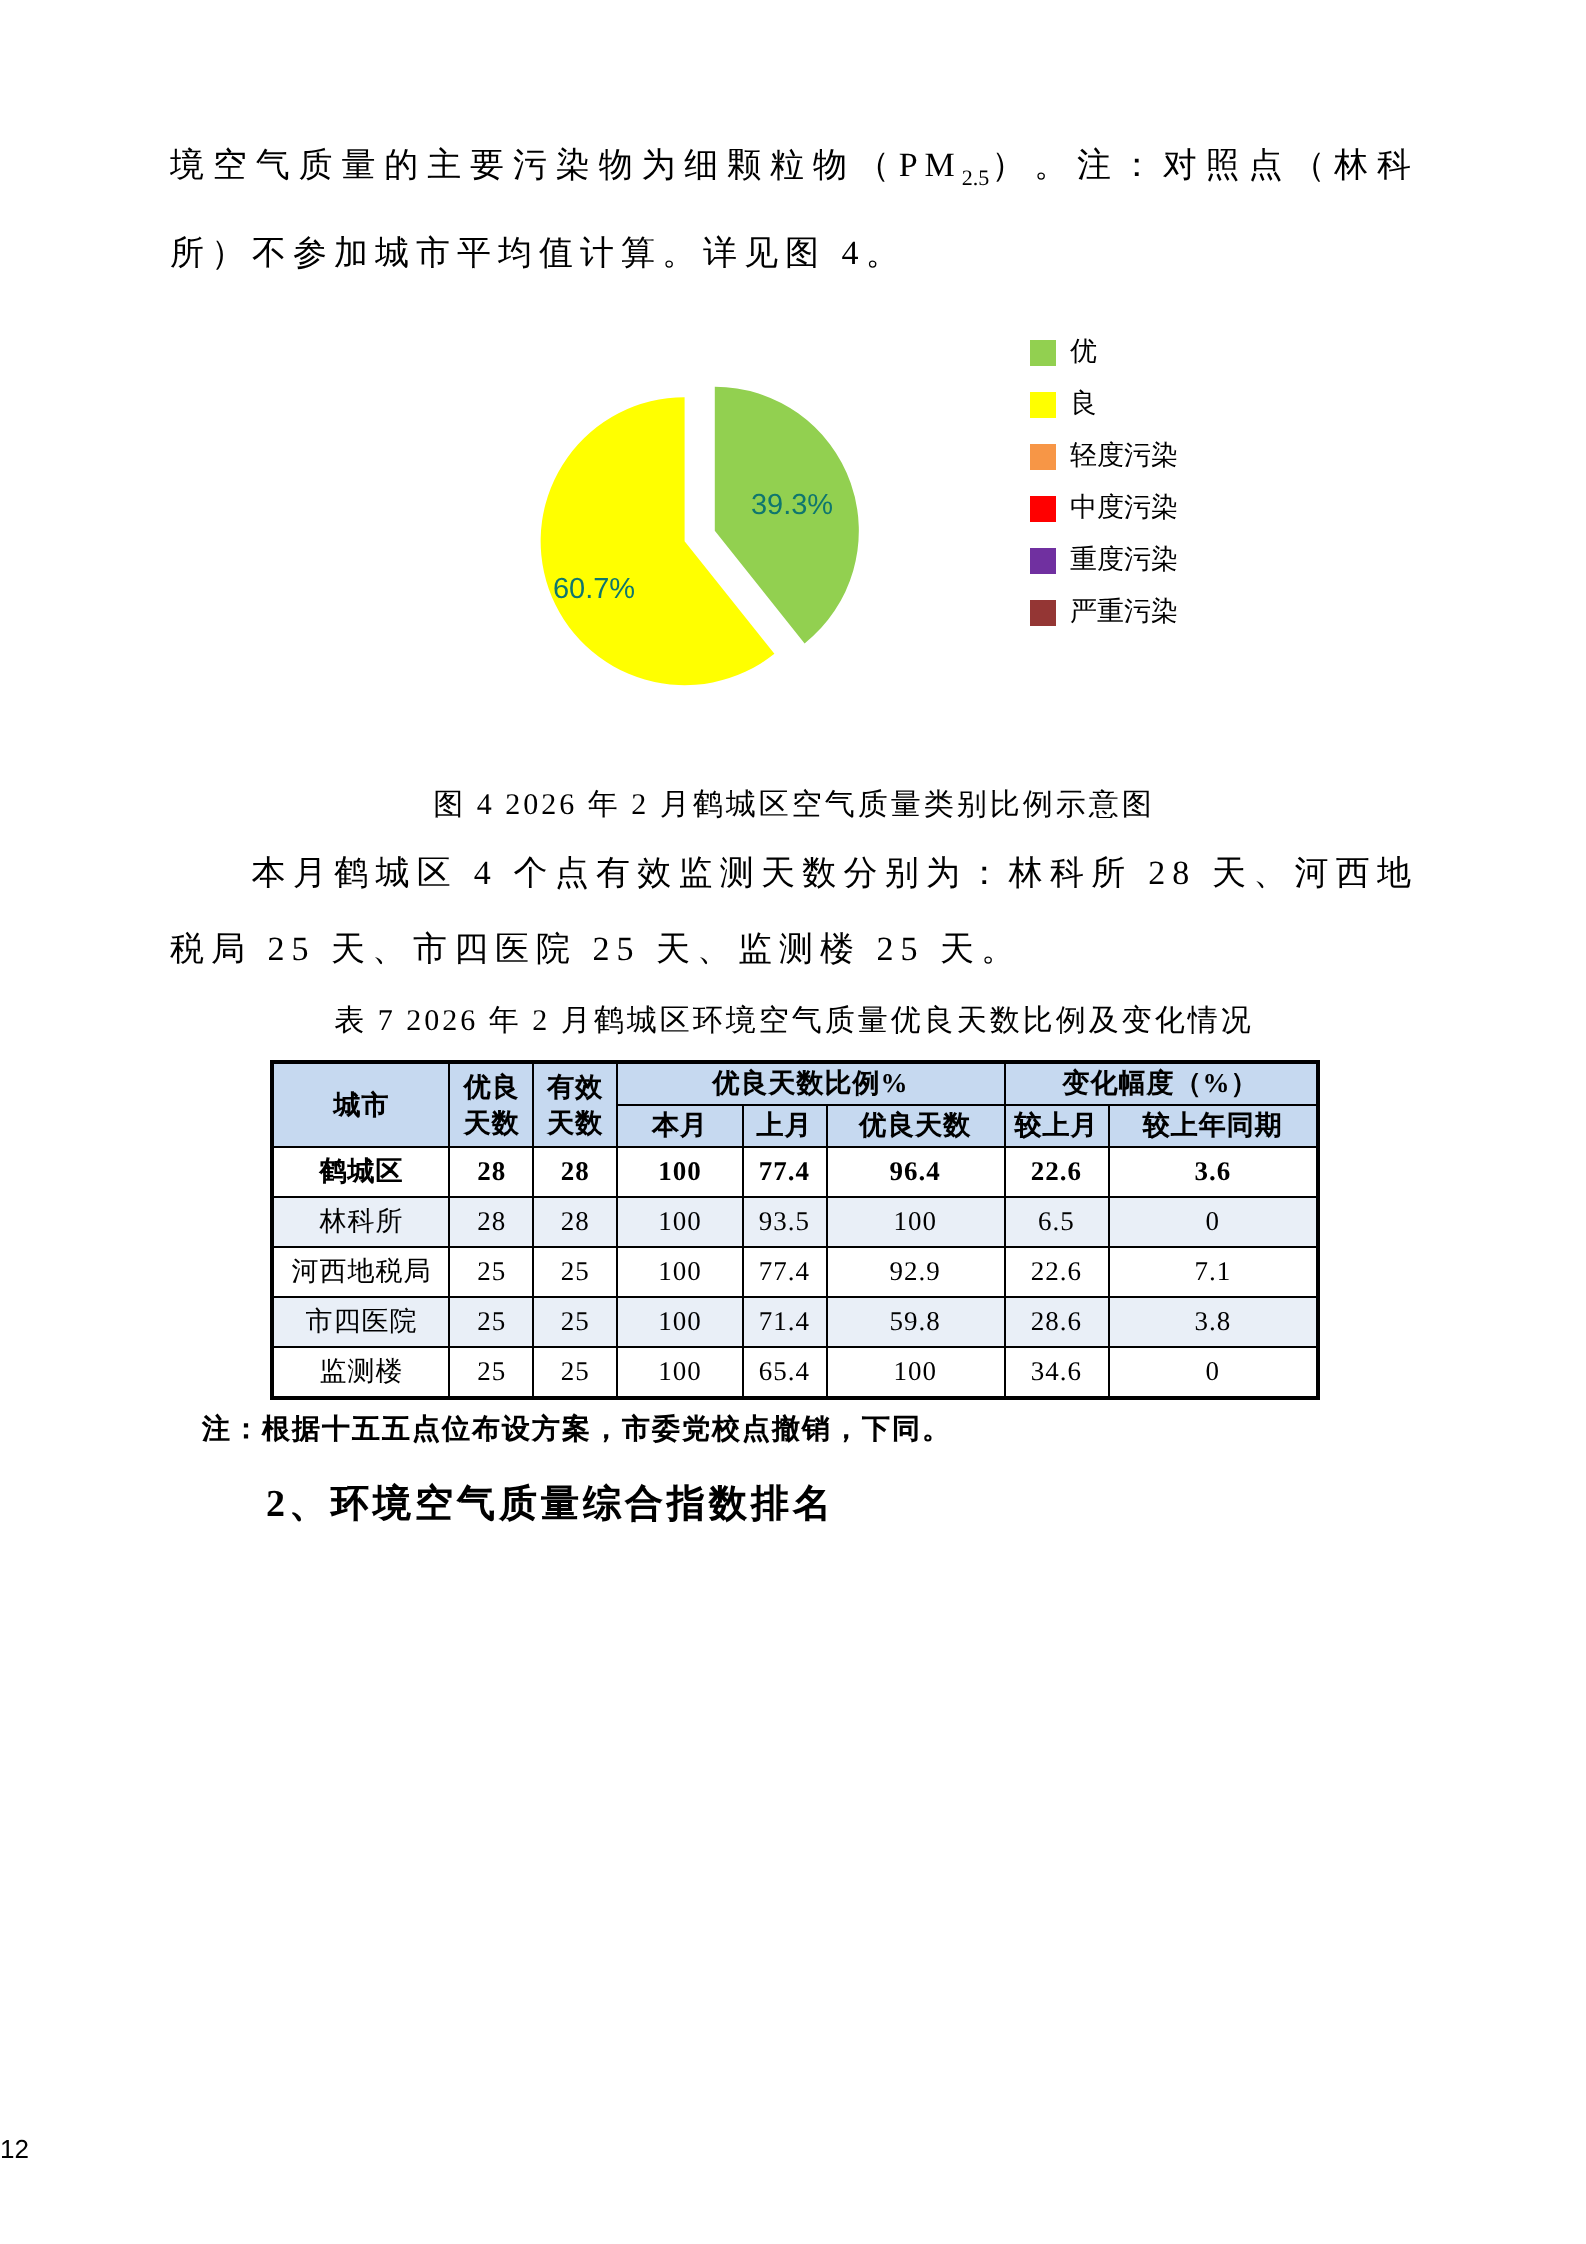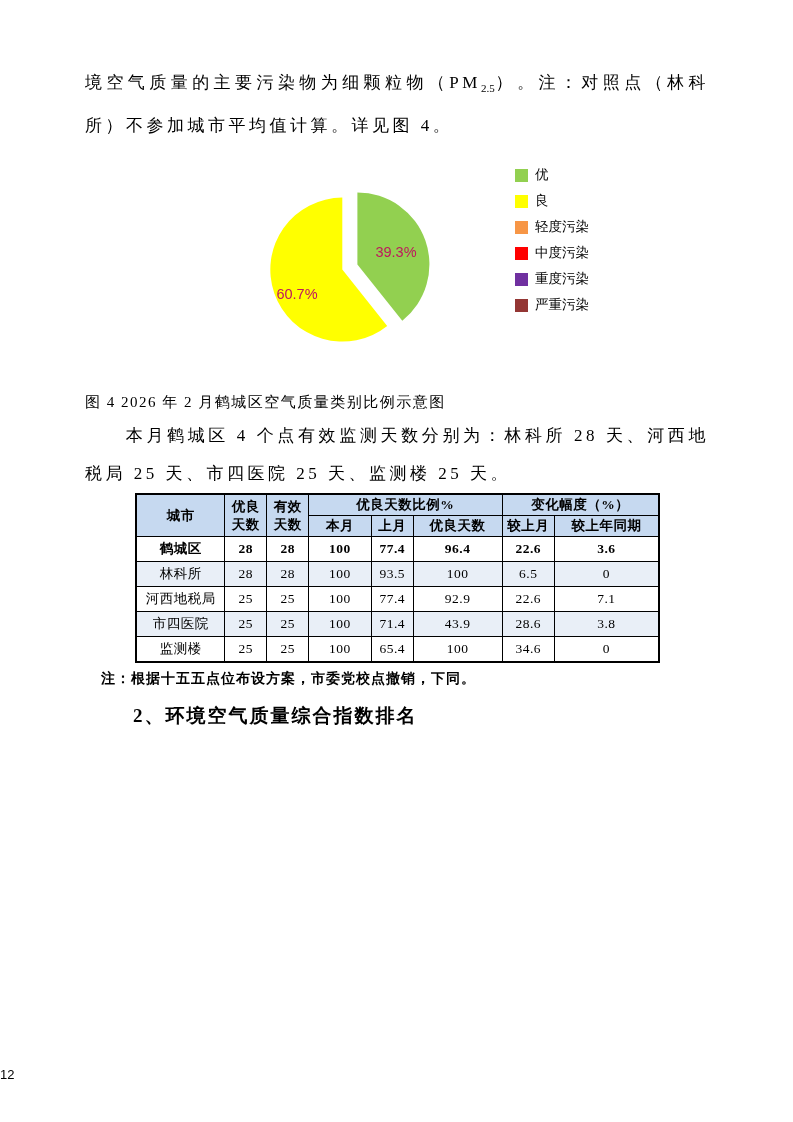--- a/index.html
+++ b/index.html
@@ -26,33 +26,34 @@
   
   .chart {
     position:relative;
     width:624px; height:228px;
     margin-top:8px;
   }
   .chart svg { position:absolute; left:165px; top:0; }
   .pie-label {
     position:absolute;
     font-family:"Liberation Sans","DejaVu Sans",sans-serif;
-    font-size:14.5px; color:#be185d;
+    font-size:14.5px; color:#0f766e;
     transform:translate(-50%,-50%);
     letter-spacing:0;
     white-space:nowrap;
   }
   .legend {
     position:absolute; left:430px; top:9px;
     font-family:"Liberation Serif","DejaVu Serif",serif;
     font-size:13.5px;
   }
   .legend-item { display:flex; align-items:center; height:26px; }
   .swatch { width:13px; height:13px; display:inline-block; margin-right:7px; flex:0 0 13px; }
   .caption {
+    text-align:center;
     font-size:15px;
     letter-spacing:1.5px;
     margin-top:6px;
     line-height:30px;
   }
   .table-title { margin-top:2px; margin-bottom:4px; }
   table {
     border-collapse:collapse;
     width:525px;
     margin-left:50px;
@@ -132,20 +133,21 @@
         <span class="swatch" style="background: rgb(148, 54, 52); fill: rgb(148, 54, 52);"></span>
         <span>严重污染</span>
       </div>
     </div>
   </div>
 
   <p class="caption">图 4 2026 年 2 月鹤城区空气质量类别比例示意图</p>
 
   <p class="body-text">本月鹤城区 4 个点有效监测天数分别为：林科所 28 天、河西地税局 25 天、市四医院 25 天、监测楼 25 天。</p>
 
+  <p class="caption table-title">表 7 2026 年 2 月鹤城区环境空气质量优良天数比例及变化情况</p>
 
   <table>
     <colgroup>
       <col style="width:17%">
         <col style="width:8%">
         <col style="width:8%">
       <col style="width:12%">
         <col style="width:8%">
         <col style="width:17%">
       <col style="width:10%">
@@ -197,21 +199,21 @@
         <td>92.9</td>
         <td>22.6</td>
         <td>7.1</td>
       </tr>
       <tr class="band">
         <th>市四医院</th>
         <td>25</td>
         <td>25</td>
         <td>100</td>
         <td>71.4</td>
-        <td>43.9</td>
+        <td>59.8</td>
         <td>28.6</td>
         <td>3.8</td>
       </tr>
       <tr>
         <th>监测楼</th>
         <td>25</td>
         <td>25</td>
         <td>100</td>
         <td>65.4</td>
         <td>100</td>

